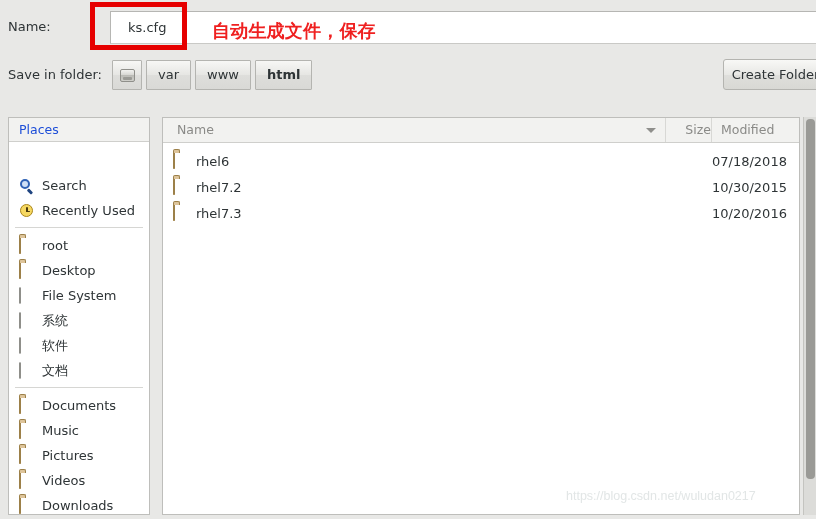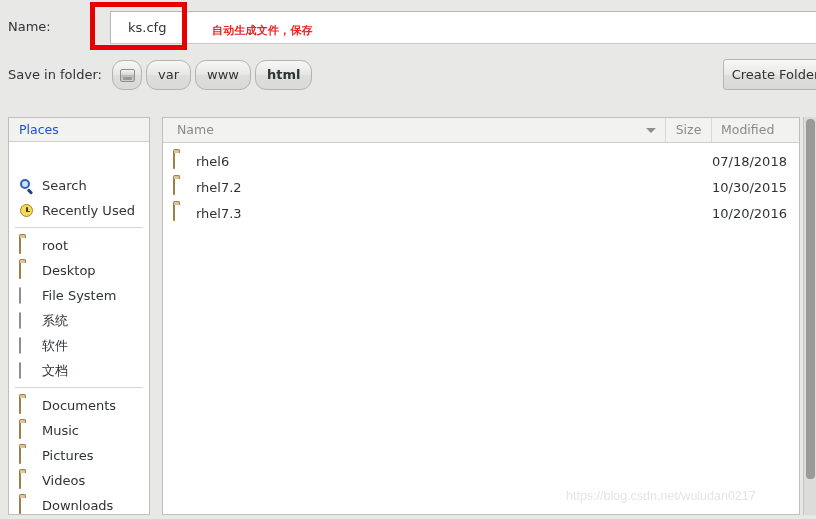--- a/index.html
+++ b/index.html
@@ -73,21 +73,21 @@
     box-sizing: border-box;
     pointer-events: none;
   }
 
   
   .annotation {
     position: absolute;
     left: 212px;
     top: 20px;
     color: #ef2020;
-    font-size: 11px;
+    font-size: 18px;
     font-weight: bold;
     line-height: 22px;
     white-space: nowrap;
     letter-spacing: 0.2px;
   }
   .annotation div { white-space: nowrap; }
 
   
   .path-bar {
     position: absolute;
@@ -98,21 +98,21 @@
   .path-btn {
     display: inline-block;
     vertical-align: top;
     height: 30px;
     min-width: 22px;
     padding: 0 11px;
     margin-right: 4px;
     box-sizing: border-box;
     background: linear-gradient(to bottom, #f7f7f5 0%, #e6e6e3 50%, #dededb 51%, #d9d9d6 100%);
     border: 1px solid #b4b4b0;
-    border-radius: 11px;
+    border-radius: 1px;
     font-size: 13px;
     color: #2e3436;
     line-height: 28px;
     text-align: center;
     white-space: nowrap;
   }
   .path-btn.current { font-weight: bold; }
   .path-btn.icon-btn { padding: 0 6px; width: 30px; }
 
   .drive-glyph {
@@ -325,21 +325,21 @@
   .sort-arrow {
     width: 0; height: 0;
     border-left: 5px solid transparent;
     border-right: 5px solid transparent;
     border-top: 5px solid #8f8f8c;
   }
   .col-size {
     flex: 0 0 46px;
     height: 24px;
     line-height: 24px;
-    text-align: center;
+    text-align: right;
     box-sizing: border-box;
     border-right: 1px solid #d8d8d5;
   }
   .col-mod {
     flex: 0 0 87px;
     height: 24px;
     line-height: 24px;
     padding-left: 9px;
     box-sizing: border-box;
   }

